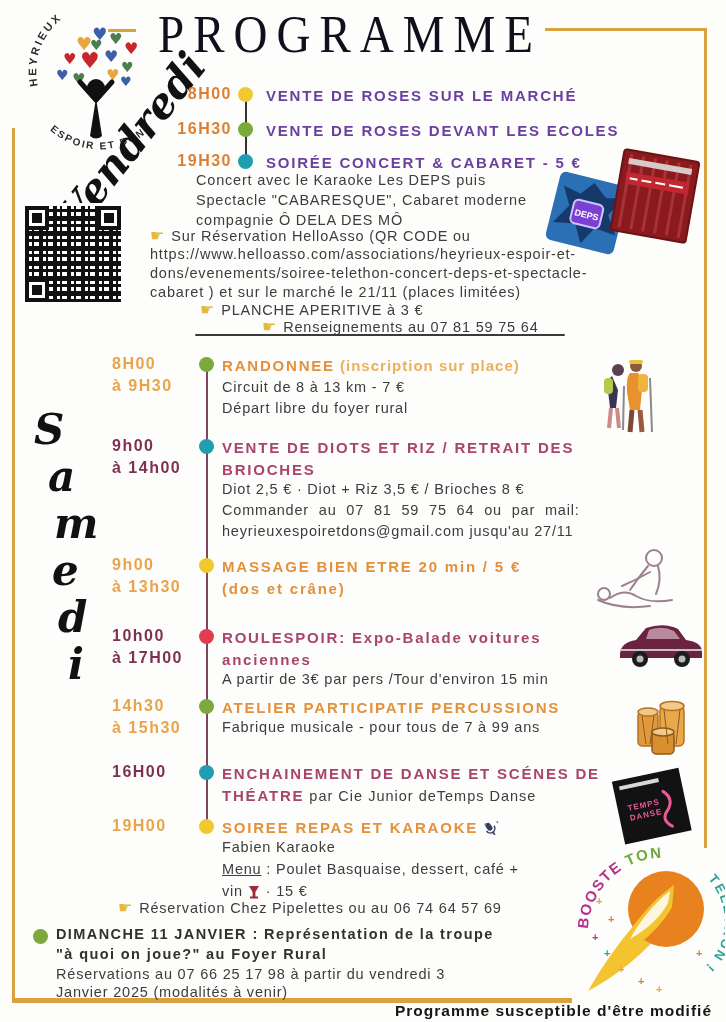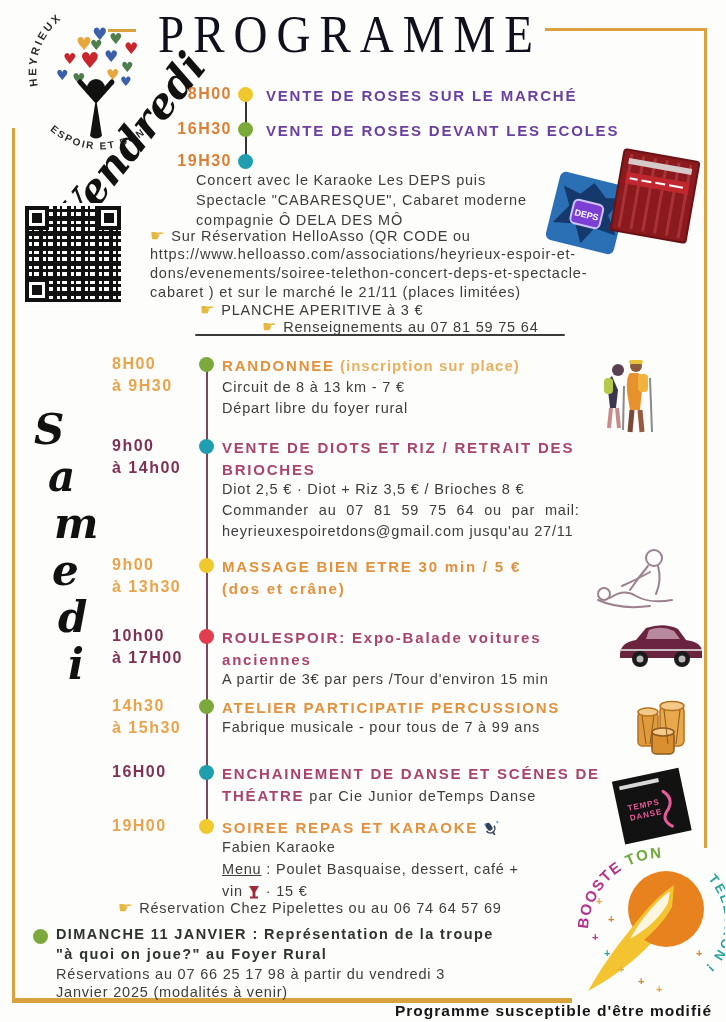--- a/index.html
+++ b/index.html
@@ -114,20 +114,21 @@
   <div class="abs f-time" style="top:85px;">8H00</div>
   <div class="abs dot dot-yellow" style="left:238px;top:87px;"></div>
   <div class="abs ev-title t-purple" style="left:266px;top:85px;">VENTE DE ROSES SUR LE MARCHÉ</div>
 
   <div class="abs f-time" style="top:120px;">16H30</div>
   <div class="abs dot dot-green" style="left:238px;top:122px;"></div>
   <div class="abs ev-title t-purple" style="left:266px;top:120px;">VENTE DE ROSES DEVANT LES ECOLES</div>
 
   <div class="abs f-time" style="top:152px;">19H30</div>
   <div class="abs dot dot-teal" style="left:238px;top:154px;"></div>
+  <div class="abs ev-title t-purple" style="left:266px;top:152px;">SOIRÉE CONCERT &amp; CABARET - 5 €</div>
 
   <div class="abs body-line" style="left:196px;top:172px;">Concert avec le Karaoke Les DEPS puis</div>
   <div class="abs body-line" style="left:196px;top:192px;">Spectacle "CABARESQUE", Cabaret moderne</div>
   <div class="abs body-line" style="left:196px;top:212px;">compagnie Ô DELA DES MÔ</div>
 
   <svg class="abs" style="left:550px;top:176px;transform:rotate(14deg);" width="74" height="74" viewBox="0 0 74 74">
     <rect x="2" y="2" width="70" height="70" rx="6" fill="#2B6FB5"></rect>
     <polygon points="37,6 52,18 68,14 58,34 70,52 48,50 38,68 28,50 6,54 18,34 8,16 26,20" fill="#15396b"></polygon>
     <rect x="22" y="26" width="30" height="24" rx="5" fill="#7B3FD4" stroke="#cfc3ff" stroke-width="2"></rect>
     <text x="37" y="42" font-size="9" font-weight="bold" fill="#ffffff" text-anchor="middle">DEPS</text>
@@ -208,21 +209,21 @@
   <div class="abs s-time time-maroon" style="top:459px;">à 14h00</div>
   <div class="abs dot dot-teal" style="left:199px;top:439px;"></div>
   <div class="abs ev-title t-maroon" style="left:222px;top:437px;width:395px;">VENTE DE DIOTS ET RIZ / RETRAIT DES BRIOCHES</div>
   <div class="abs body-line" style="left:222px;top:481px;">Diot 2,5 € · Diot + Riz 3,5 € / Brioches 8 €</div>
   <div class="abs body-line ws" style="left:222px;top:502px;">Commander au 07 81 59 75 64 ou par mail:</div>
   <div class="abs body-line" style="left:222px;top:523px;">heyrieuxespoiretdons@gmail.com jusqu'au 27/11</div>
 
   <div class="abs s-time time-orange" style="top:556px;">9h00</div>
   <div class="abs s-time time-orange" style="top:578px;">à 13h30</div>
   <div class="abs dot dot-yellow" style="left:199px;top:558px;"></div>
-  <div class="abs ev-title t-orange" style="left:222px;top:556px;">MASSAGE BIEN ETRE 30 min / 5 €</div>
+  <div class="abs ev-title t-orange" style="left:222px;top:556px;">MASSAGE BIEN ETRE 20 min / 5 €</div>
   <div class="abs ev-title t-orange" style="left:222px;top:578px;">(dos et crâne)</div>
 
   <svg class="abs" style="left:590px;top:546px;" width="95" height="70" viewBox="0 0 95 70">
     <g fill="none" stroke="#9C8090" stroke-width="2" stroke-linecap="round">
       <circle cx="64" cy="12" r="8"></circle>
       <path d="M58 20 Q48 32 40 44"></path>
       <path d="M60 26 Q46 34 32 40"></path>
       <path d="M68 20 Q72 34 66 48"></path>
       <circle cx="14" cy="48" r="6"></circle>
       <path d="M20 52 Q34 42 46 50 Q60 58 82 54"></path>

